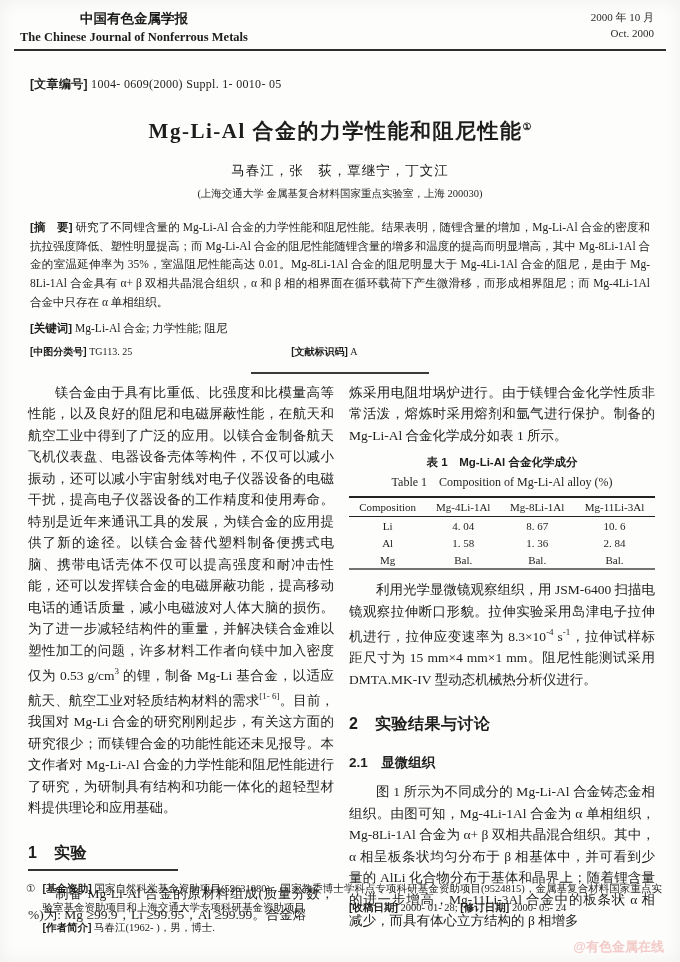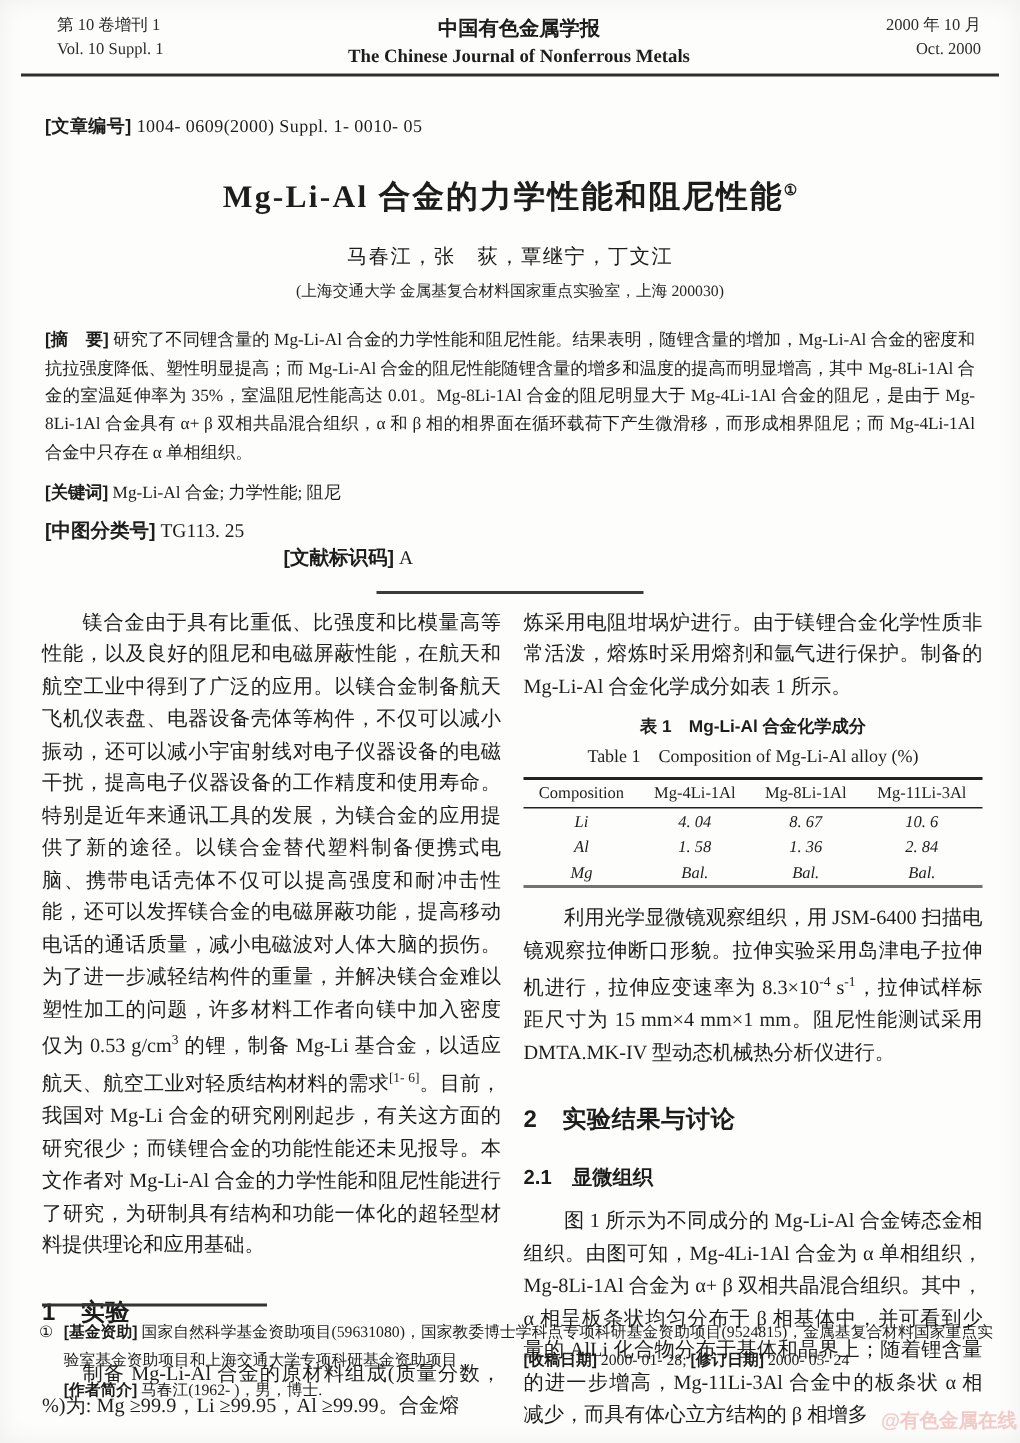--- a/index.html
+++ b/index.html
@@ -22,61 +22,57 @@
   .mast-rule { height:2px; background:#2e2e2e; margin:4px 14px 0 14px; }
   
   .article-id { margin:25px 0 0 30px; font-size:12px; letter-spacing:0.3px; }
   .title { text-align:center; font-size:21px; font-weight:bold; margin:24px 10px 0;
            letter-spacing:1.5px; }
   .title sup { font-size:10px; vertical-align:super; letter-spacing:0; }
   .authors { text-align:center; font-size:13.5px; margin-top:17px; letter-spacing:1px; }
   .affiliation { text-align:center; font-size:10.5px; margin-top:7px; color:#262626; }
   .abstract { margin:17px 30px 0; font-size:11.5px; line-height:1.63; text-align:justify; }
   .kw { margin:9px 30px 0; font-size:11.5px; }
-  .clc-row { display:flex; margin:9px 30px 0; font-size:13px;flex-direction:column; }
+  .clc-row { display:flex; margin:9px 30px 0; font-size:10px; }
   .doccode { margin-left:128px;padding-left:31px; }
   .center-rule { width:178px; height:2px; background:#3b3b3b; margin:13px auto 0; }
   
   .columns { display:flex; gap:15px; padding:8px 25px 0 28px; }
   .col { width:306px; }
   .body { font-size:13.5px; line-height:21.5px; text-align:justify; margin:0; }
   .indent { text-indent:2em; }
   .body sup { font-size:9px; }
   .h-sec { font-family:"Liberation Sans","DejaVu Sans",sans-serif; font-size:16px;
            font-weight:bold; margin:24px 0 19px; letter-spacing:0.5px; }
   .h-sub { font-family:"Liberation Sans","DejaVu Sans",sans-serif; font-size:13.5px;
            font-weight:bold; margin:14px 0 9px; }
   
   .tcap-cn { text-align:center; font-weight:bold; font-size:11.5px; margin-top:9px;
              font-family:"Liberation Sans","DejaVu Sans",sans-serif; }
   .tcap-en { text-align:center; font-weight:normal; font-size:12px; margin:4px 0 5px; }
   table.t1 { width:100%; border-collapse:collapse; font-size:11px;
              border-top:2px solid #222; border-bottom:2px solid #737373; }
   table.t1 th { font-weight:normal; border-bottom:1.4px solid #222; padding:3px 0; }
-  table.t1 td { text-align:center; padding:2.5px 0;font-style:italic; }
+  table.t1 td { text-align:center; padding:2.5px 0; }
   table.t1 th { text-align:center; }
   
   .foot-rule { position:absolute; left:28px; top:869px; width:150px; height:1.5px; background:#333; }
   .footnote { position:absolute; left:26px; right:18px; top:879px; font-size:10.5px;
               line-height:1.85; display:flex; gap:7px; text-align:justify; }
   .fn-marker { flex:none; }
   .fn-gap { display:inline-block; width:44px; }
-  .watermark { position:absolute; right:2px; bottom:6px; color:#f2cbc9; font-size:13px;
+  .watermark { position:absolute; right:16px; bottom:6px; color:#f2cbc9; font-size:13px;
                font-weight:bold; font-family:"Liberation Sans","DejaVu Sans",sans-serif; }
 </style>
 </head>
 <body>
 
 <div class="page">
 
   <header class="masthead">
-    <div class="mast-left">
-      <div>第 10 卷增刊 1</div>
-      <div>Vol. 10 Suppl. 1</div>
-    </div>
     <div class="mast-center">
       <div class="jname-cn">中国有色金属学报</div>
       <div class="jname-en">The Chinese Journal of Nonferrous Metals</div>
     </div>
     <div class="mast-right">
       <div>2000 年 10 月</div>
       <div>Oct.  2000</div>
     </div>
   </header>
   <div class="mast-rule"></div>

